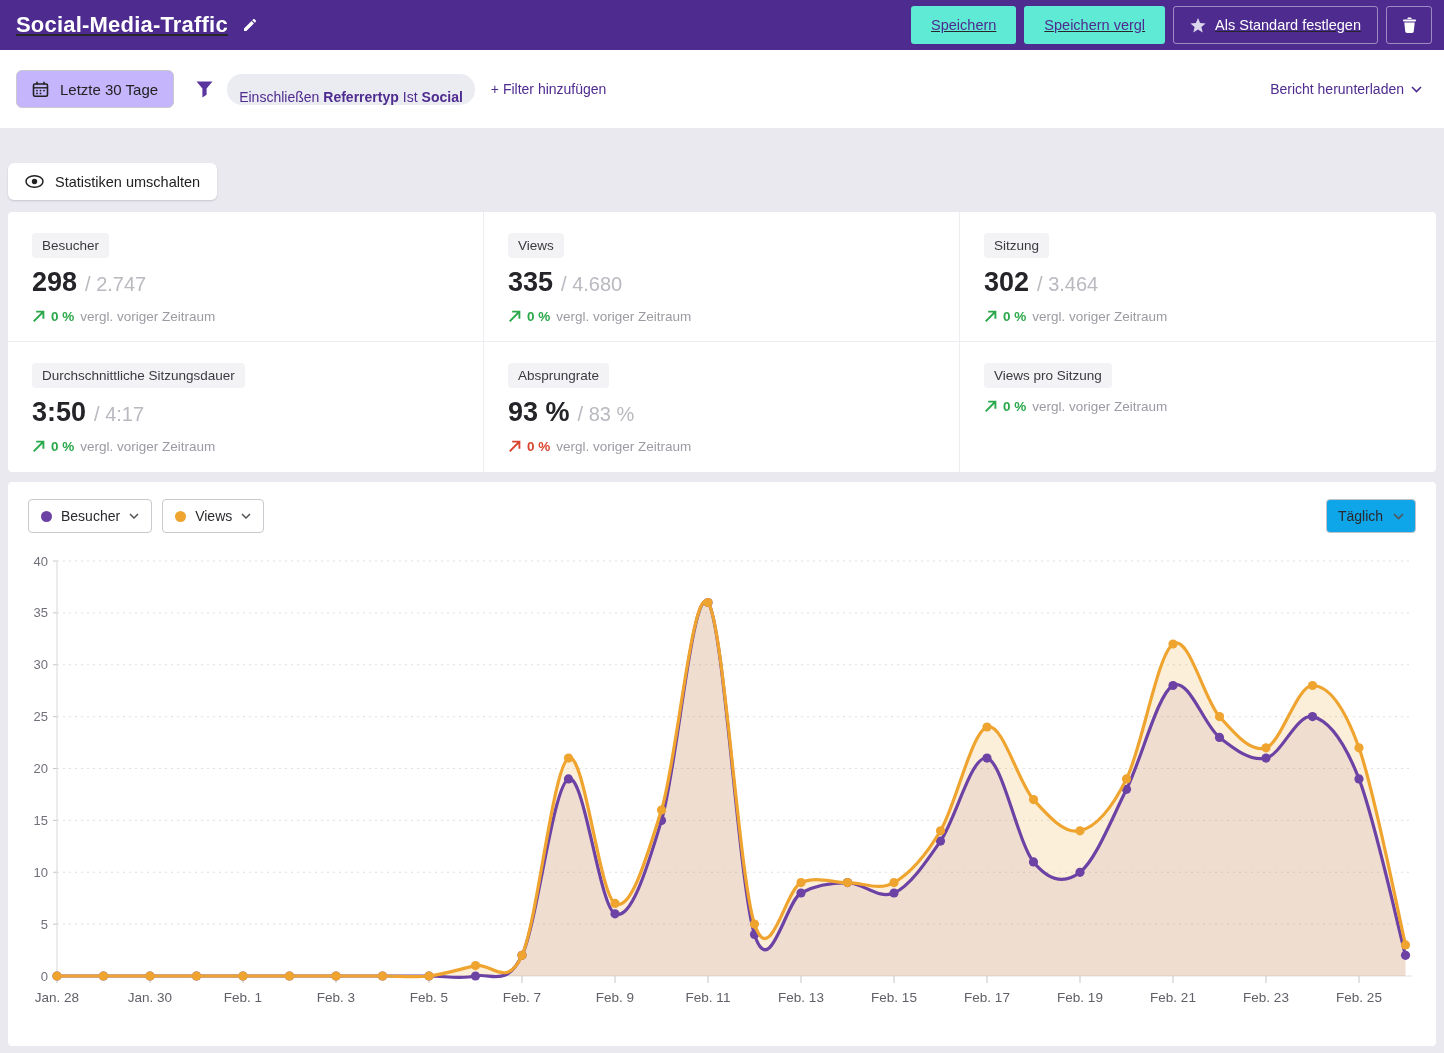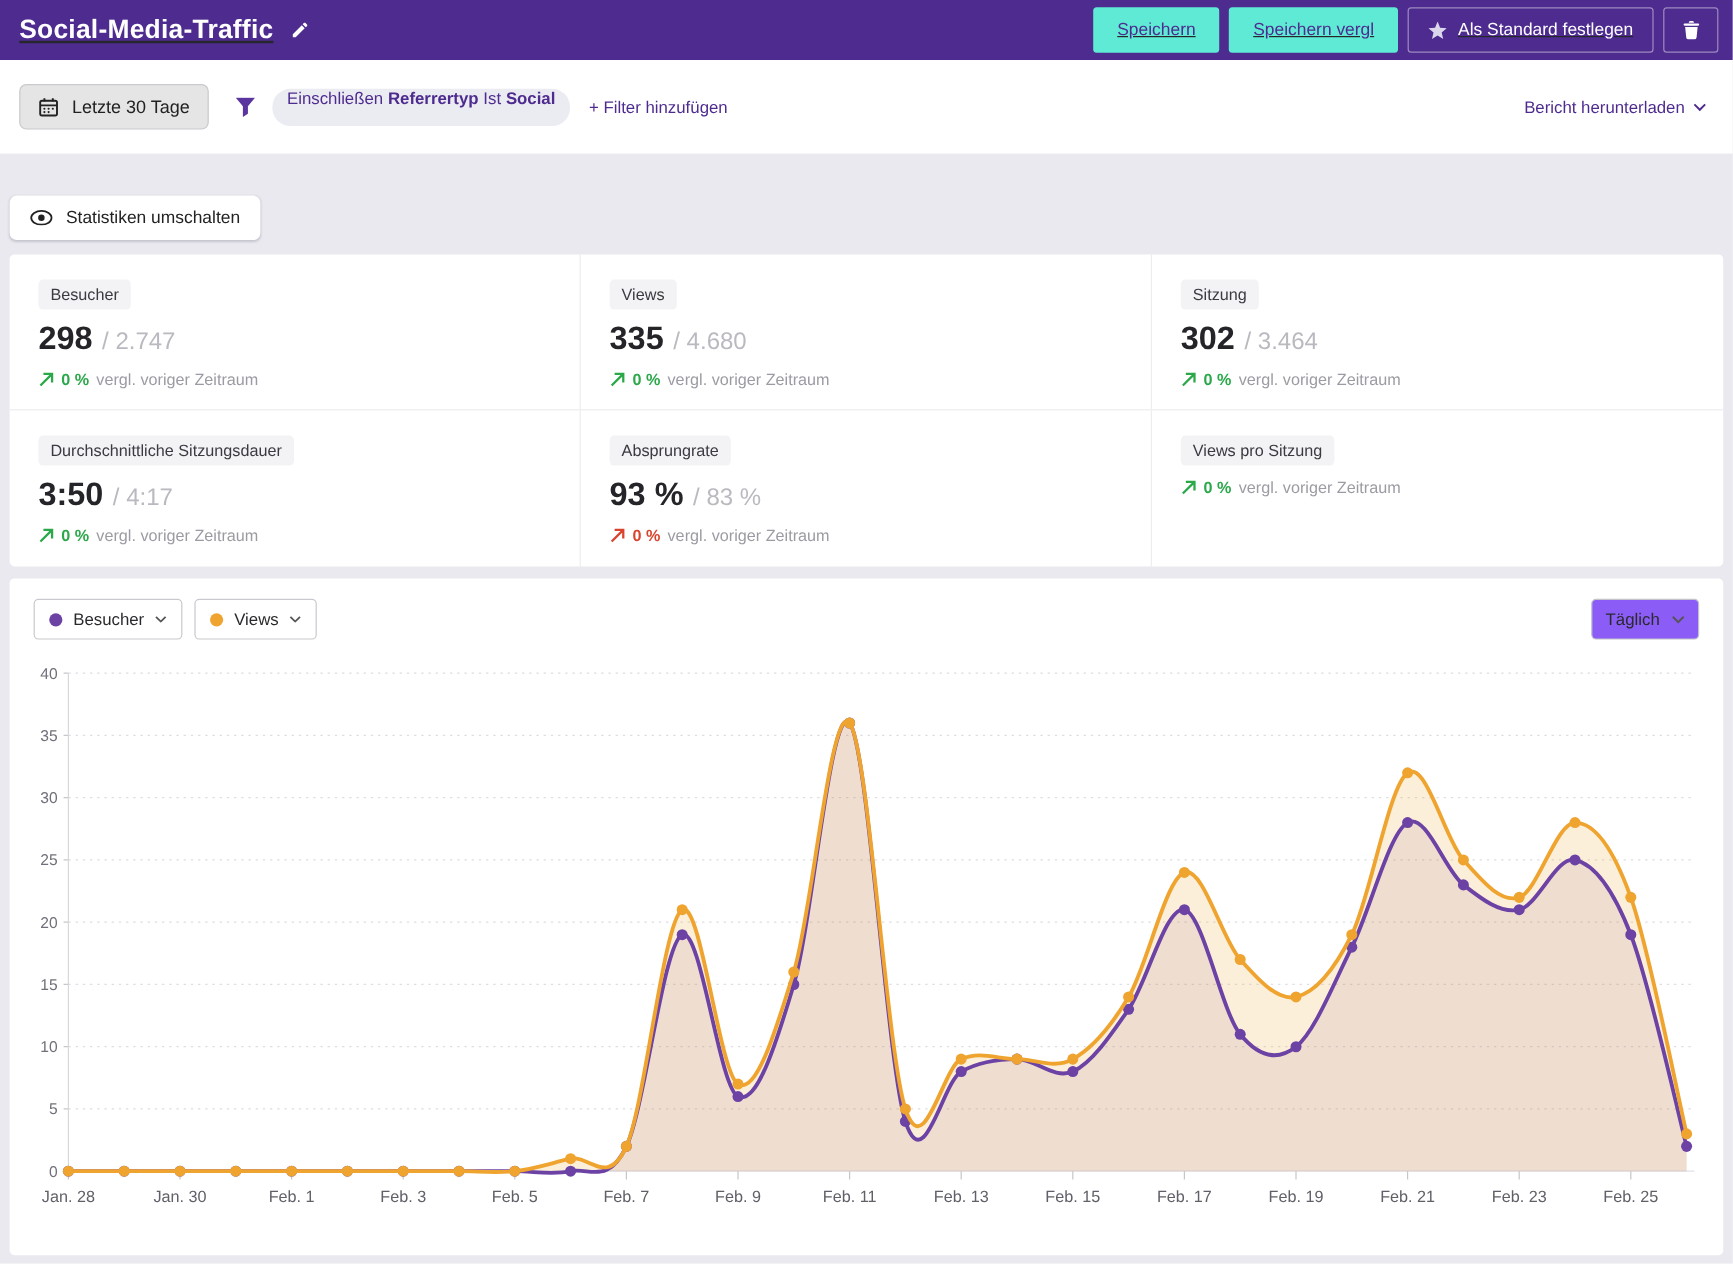--- a/index.html
+++ b/index.html
@@ -28,27 +28,27 @@
     display:inline-flex; align-items:center; gap:9px;
   }
   .btn-icon { width:46px; justify-content:center; padding:0; }
   
   .filterbar {
     height:78px; background:#fff;
     display:flex; align-items:center; padding:0 16px;
   }
   .daterange-btn {
     display:inline-flex; align-items:center; gap:11px;
-    background:#e5e5e5; border:1px solid #c9c9cf; border-radius:6px;
+    background:#c4b5fd; border:1px solid #c9c9cf; border-radius:6px;
     height:38px; padding:0 15px; font-size:15px; font-family:inherit; color:#222; cursor:pointer;
   }
   .funnel-wrap { margin:0 14px 0 22px; display:flex; }
   .filter-chip {
     background:#ebebf2; border-radius:15px; height:31px;
-    display:inline-flex; align-items:flex-start; padding:0 12px;
+    display:inline-flex; align-items:flex-end; padding:0 12px;
     font-size:14px; color:#4e2b8f; cursor:pointer;
   }
   .filter-chip span { margin-right:4px; }
   .filter-chip span:last-child { margin-right:0; }
   .filter-chip .b { font-weight:700; }
   .add-filter { margin-left:16px; font-size:14px; color:#4e2b8f; text-decoration:none; cursor:pointer; }
   .filterbar .spacer { flex:1; }
   .download {
     display:inline-flex; align-items:center; gap:7px;
     font-size:14px; color:#4e2b8f; cursor:pointer; background:none; border:none; font-family:inherit;
@@ -84,21 +84,21 @@
   .legend-list { display:flex; gap:10px; margin:0; padding:0; list-style:none; }
   .legend-chip {
     display:inline-flex; align-items:center; gap:9px;
     background:#fff; border:1px solid #c9c9cf; border-radius:4px;
     height:34px; padding:0 12px; font-size:14px; color:#2a2a2e; cursor:pointer;
   }
   .legend-dot { width:11px; height:11px; border-radius:50%; display:inline-block; }
   .chart-toolbar .spacer { flex:1; }
   .interval-select {
     display:inline-flex; align-items:center; justify-content:space-between;
-    border:1px solid #c2c2c8; border-radius:4px; background:#8b5cf6;
+    border:1px solid #c2c2c8; border-radius:4px; background:#0ea5e9;
     height:34px; width:90px; padding:0 11px; font-size:14px; color:#2a2a2e; cursor:pointer;text-align:center;
   }
   .chev { color:#555; display:flex; }
   svg.chart { display:block; margin-top:13px; }
 </style>
 </head>
 <body>
 
 <header class="topbar">
   <h1>Social-Media-Traffic</h1>

